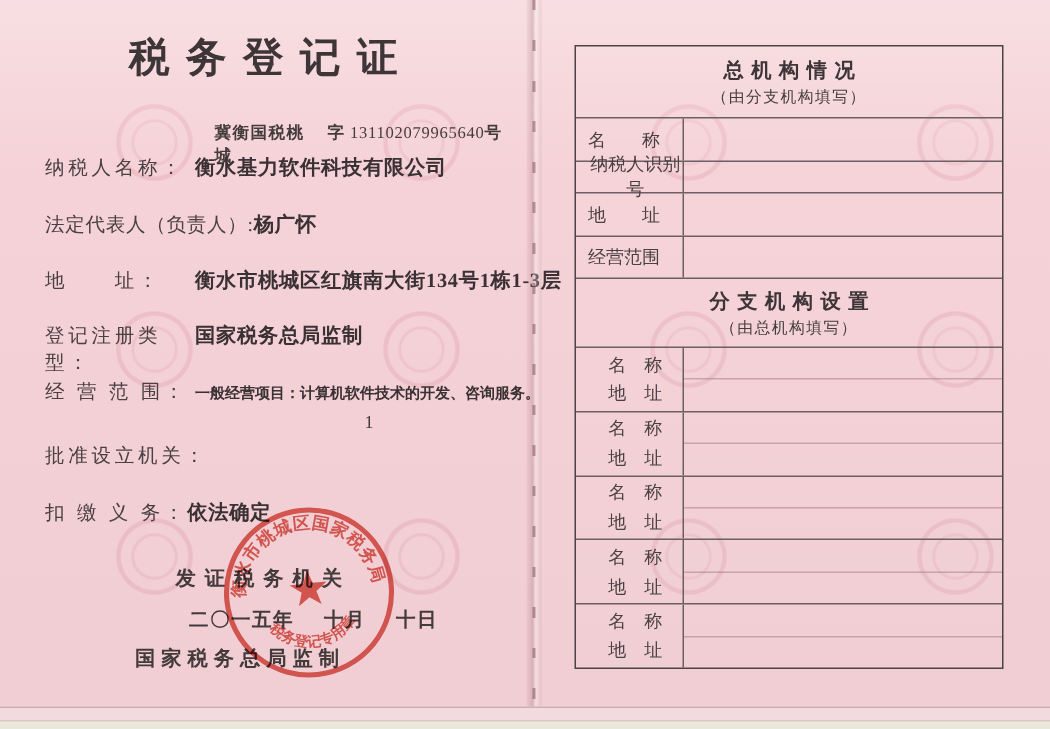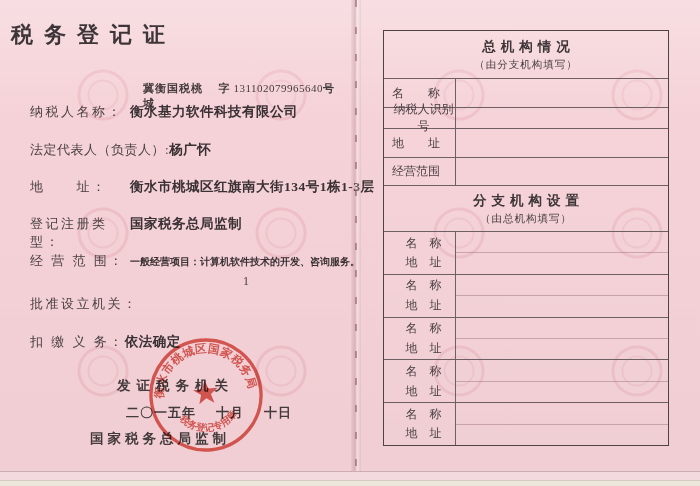--- a/index.html
+++ b/index.html
@@ -22,22 +22,22 @@
   }
   .edge1{position:absolute;left:0;top:471px;width:700px;height:8px;background:#f3dade;border-top:1px solid #cdadb4;}
   .edge2{position:absolute;left:0;top:480px;width:700px;height:6px;background:#ece7db;border-top:1px solid #d5ccc0;}
   .fold{position:absolute;left:351px;top:0;width:10px;height:471px;
     background:linear-gradient(90deg, rgba(125,72,82,0.05), rgba(125,72,82,0.22) 40%, rgba(255,255,255,0.30) 62%, rgba(125,72,82,0.10));}
   .stitches{position:absolute;left:4px;top:0;width:2px;height:100%;
     background:repeating-linear-gradient(180deg, rgba(112,62,72,0.45) 0 7px, rgba(0,0,0,0) 7px 27px);}
 
   
   .left-page{position:absolute;left:0;top:0;width:351px;height:471px;}
-  .cert-title{position:absolute;left:0;top:20px;width:351px;text-align:left;
-    font-size:22px;font-weight:bold;letter-spacing:11px;color:#3d3538;text-indent:11px;}
+  .cert-title{position:absolute;left:0;top:20px;width:351px;text-align:center;
+    font-size:27px;font-weight:bold;letter-spacing:11px;color:#3d3538;text-indent:11px;}
   .cert-subtitle{position:absolute;left:0;top:54px;width:351px;text-align:center;
     font-size:16px;font-weight:bold;letter-spacing:2px;color:#3d3538;}
   .serial{position:absolute;left:143px;top:81px;width:192px;display:flex;align-items:baseline;
     font-size:11px;color:#443b3d;}
   .serial .sp{font-weight:bold;letter-spacing:1px;}
   .serial .sz{margin-left:6px;font-weight:bold;}
   .serial .sn{margin-left:4px;font-size:11px;letter-spacing:0.5px;}
   .serial .gap{flex:1;}
   .frow{position:absolute;left:30px;right:4px;display:flex;align-items:baseline;}
   .flabel{font-size:13px;letter-spacing:2.5px;color:#4a4043;flex:0 0 auto;}

